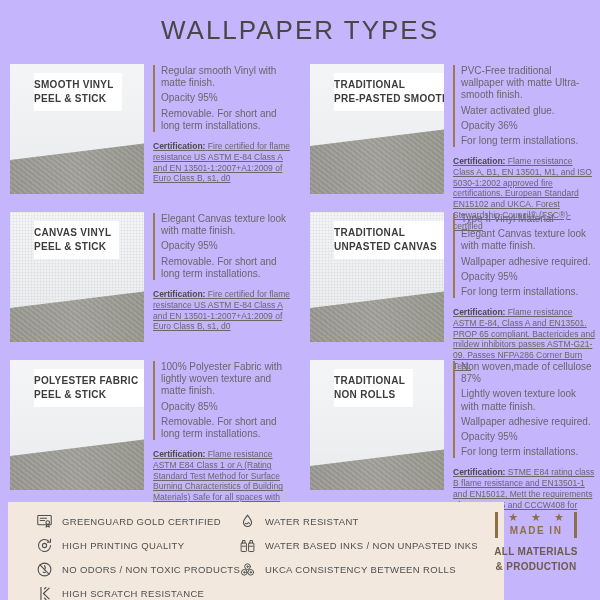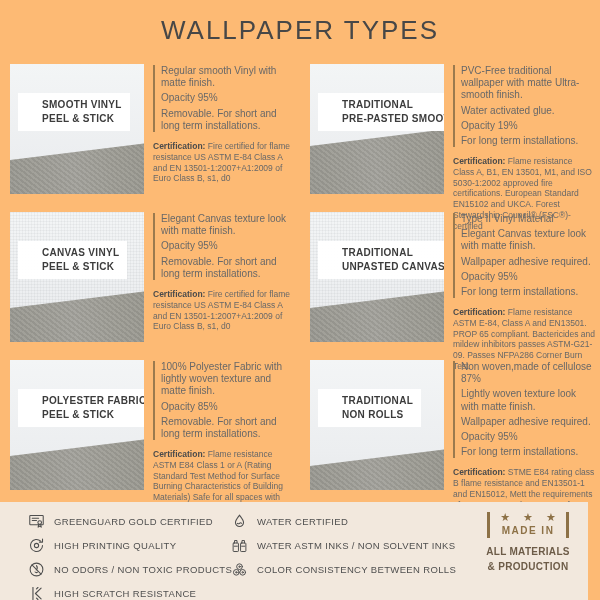--- a/index.html
+++ b/index.html
@@ -1,18 +1,18 @@
 <!DOCTYPE html>
 <html><head>
 <meta charset="utf-8">
 <style>
   * { margin:0; padding:0; box-sizing:border-box; }
   html,body { background:#ffffff; }
   .page {
-    position:relative; width:600px; height:600px; background:#fdba74;
+    position:relative; width:600px; height:600px; background:#c4b5fd;
     font-family:"Liberation Sans", sans-serif; overflow:hidden;
   }
   
   .title {
     text-align:center; padding-top:15px; font-size:26px; font-weight:500;
     letter-spacing:2px; color:#474747;
   }
   
   .grid {
     position:absolute; top:57px; left:0; width:600px;
@@ -36,33 +36,33 @@
     transform:rotate(-7deg);
   }
   .floor::after{
     content:""; position:absolute; inset:0;
     background:repeating-linear-gradient(45deg, rgba(255,255,255,0.05) 0 2px, rgba(0,0,0,0.05) 2px 4px);
   }
   .floor.f-big { top:74px; }
   .floor.f-low { top:98px; }
   .floor.f-mid { top:88px; }
   .swatch-label {
-    position:absolute; top:9px; left:8px; background:rgba(255,255,255,0.97);
-    padding:5px 8px 5px 24px; font-size:10px; font-weight:600; color:#3c3c3c;
-    letter-spacing:0.3px; line-height:1.4; white-space:nowrap;margin-top:20px;
+    position:absolute; top:9px; left:24px; background:rgba(255,255,255,0.97);
+    padding:5px 8px 5px 0; font-size:10px; font-weight:600; color:#3c3c3c;
+    letter-spacing:0.3px; line-height:1.4; white-space:nowrap;
   }
   .info { margin-left:9px; padding-top:1px; width:143px; }
   .features { border-left:2px solid #9b7a4e; padding-left:6px; }
   .feature { font-size:10px; line-height:1.22; color:#686868; margin-bottom:3px; }
   .feature:last-child { margin-bottom:0; }
-  .cert { margin-top:9px; font-size:8.5px; line-height:1.27; color:#686868; }
+  .cert { margin-top:9px; font-size:8.5px; line-height:1.27; color:#686868;text-decoration:underline; }
   .cert-label { font-weight:bold; color:#4b4b4b; }
   
   .footer {
-    position:absolute; left:0; top:502px; width:588px; height:98px;
+    position:absolute; left:8px; top:502px; width:496px; height:98px;
     background:#f2e8dd;
   }
   .feat-col { position:absolute; top:7px; }
   .feat-col.col-1 { left:28px; }
   .feat-col.col-2 { left:231px; }
   .feat-item { display:flex; align-items:center; height:24px; }
   .feat-icon { flex:none; width:17px; height:17px; margin-right:9px; }
   .feat-icon svg { width:17px; height:17px; display:block; }
   .feat-label { font-size:9.5px; color:#4f4f4f; letter-spacing:0.35px; }
   
@@ -107,21 +107,21 @@
         <div class="floor f-big"></div>
         <div class="swatch-label">
           <div>TRADITIONAL</div>
           <div>PRE-PASTED SMOOTH</div>
         </div>
       </div>
       <div class="info">
         <div class="features">
             <div class="feature">PVC-Free traditional wallpaper with matte Ultra-smooth finish.</div>
             <div class="feature">Water activated glue.</div>
-            <div class="feature">Opacity 19%</div>
+            <div class="feature">Opacity 36%</div>
             <div class="feature">For long term installations.</div>
           </div>
         <p class="cert"><span class="cert-label">Certification:</span> <span>Flame resistance Class A, B1, EN 13501, M1, and ISO 5030-1:2002 approved fire certifications. European Standard EN15102 and UKCA. Forest Stewardship Council® (FSC®)-certified</span></p>
       </div>
     </div>
 
     <div class="card">
       <div class="swatch canvas">
         <div class="floor f-mid"></div>
         <div class="swatch-label">
@@ -246,45 +246,45 @@
     </div>
 
     <div class="feat-col col-2">
       <div class="feat-item">
         <span class="feat-icon">
           <svg viewBox="0 0 24 24" fill="none" stroke="#4f4f4f" stroke-width="1.5" stroke-linecap="round" stroke-linejoin="round">
             <path d="M12 3c3 4.2 5.7 7.2 5.7 10.3a5.7 5.7 0 1 1-11.4 0C6.3 10.2 9 7.2 12 3z"></path>
             <path d="M9 14.5c1 1 2 1 3 0s2-1 3 0"></path>
           </svg>
         </span>
-        <span class="feat-label">WATER CERTIFIED</span>
+        <span class="feat-label">WATER RESISTANT</span>
       </div>
       <div class="feat-item">
         <span class="feat-icon">
           <svg viewBox="0 0 24 24" fill="none" stroke="#4f4f4f" stroke-width="1.4" stroke-linecap="round" stroke-linejoin="round">
             <rect x="3" y="8.5" width="7.5" height="12" rx="1"></rect>
             <rect x="13.5" y="8.5" width="7.5" height="12" rx="1"></rect>
             <path d="M5 8.5V5h3.5v3.5M15.5 8.5V5H19v3.5"></path>
             <path d="M4.5 13h4.5M15 13h4.5"></path>
           </svg>
         </span>
-        <span class="feat-label">WATER ASTM INKS / NON SOLVENT INKS</span>
+        <span class="feat-label">WATER BASED INKS / NON UNPASTED INKS</span>
       </div>
       <div class="feat-item">
         <span class="feat-icon">
           <svg viewBox="0 0 24 24" fill="none" stroke="#4f4f4f" stroke-width="1.4" stroke-linecap="round" stroke-linejoin="round">
             <circle cx="12" cy="8" r="4"></circle>
             <circle cx="7.5" cy="16" r="4"></circle>
             <circle cx="16.5" cy="16" r="4"></circle>
             <circle cx="12" cy="8" r="1"></circle>
             <circle cx="7.5" cy="16" r="1"></circle>
             <circle cx="16.5" cy="16" r="1"></circle>
           </svg>
         </span>
-        <span class="feat-label">COLOR CONSISTENCY BETWEEN ROLLS</span>
+        <span class="feat-label">UKCA CONSISTENCY BETWEEN ROLLS</span>
       </div>
     </div>
 
     <div class="badge">
       <div class="badge-core">
         <div class="badge-bar"></div>
         <div class="badge-mid">
           <div class="badge-stars">★ ★ ★</div>
           <div class="badge-line1">MADE IN</div>
         </div>

